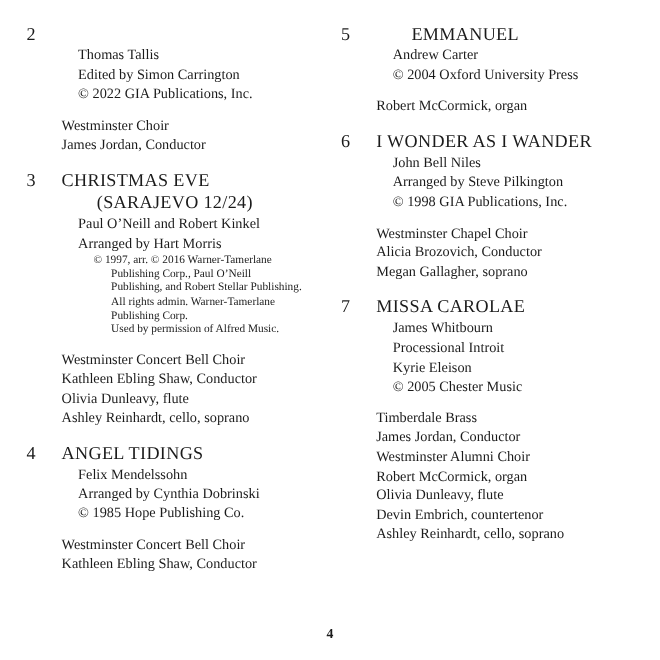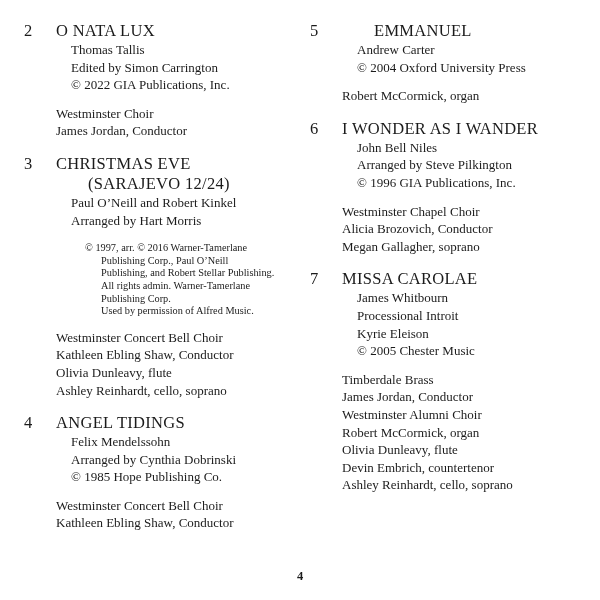--- a/index.html
+++ b/index.html
@@ -42,21 +42,21 @@
   .title-line { display: block; }
   .title-line.wrapped { padding-left: 32px; }
 
   .credits {
     margin-left: 47px;
     font-size: 13px;
     line-height: 17.6px;
   }
   .fine-print {
     margin-left: 61px;
-    margin-top: 13px;
+    margin-top: 2px;
     font-size: 10.3px;
     line-height: 12.6px;
   }
   .fine-print-line { padding-left: 16px; }
   .fine-print-line.first { padding-left: 0; }
 
   .performers {
     margin-left: 32px;
     margin-top: 11px;
     font-size: 13px;
@@ -75,23 +75,20 @@
   }
 </style>
 </head>
 <body>
 
 <div class="page">
   <div class="column column-left">
       <section class="track">
         <div class="track-head">
           <span class="track-num">2</span>
-          <h2 class="track-title">
-            <span class="title-line">O NATA LUX</span>
-          </h2>
         </div>
         <div class="credits">
           <div class="credit-line">Thomas Tallis</div>
           <div class="credit-line">Edited by Simon Carrington</div>
           <div class="credit-line">© 2022 GIA Publications, Inc.</div>
         </div>
         <div class="performers">
           <div class="performer-line">Westminster Choir</div>
           <div class="performer-line">James Jordan, Conductor</div>
         </div>
@@ -160,21 +157,21 @@
       <section class="track">
         <div class="track-head">
           <span class="track-num">6</span>
           <h2 class="track-title">
             <span class="title-line">I WONDER AS I WANDER</span>
           </h2>
         </div>
         <div class="credits">
           <div class="credit-line">John Bell Niles</div>
           <div class="credit-line">Arranged by Steve Pilkington</div>
-          <div class="credit-line">© 1996 GIA Publications, Inc.</div>
+          <div class="credit-line">© 1998 GIA Publications, Inc.</div>
         </div>
         <div class="performers">
           <div class="performer-line">Westminster Chapel Choir</div>
           <div class="performer-line">Alicia Brozovich, Conductor</div>
           <div class="performer-line">Megan Gallagher, soprano</div>
         </div>
       </section>
       <section class="track">
         <div class="track-head">
           <span class="track-num">7</span>

